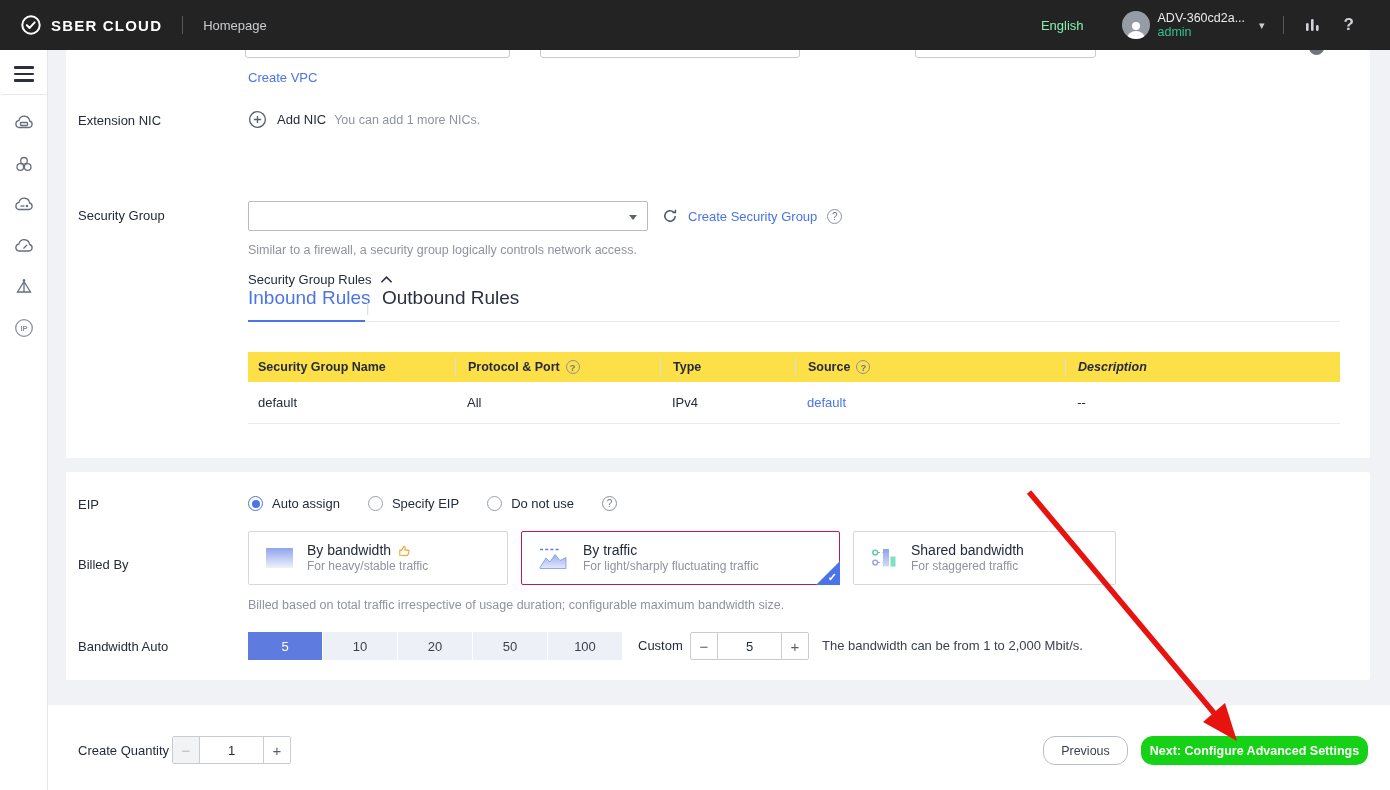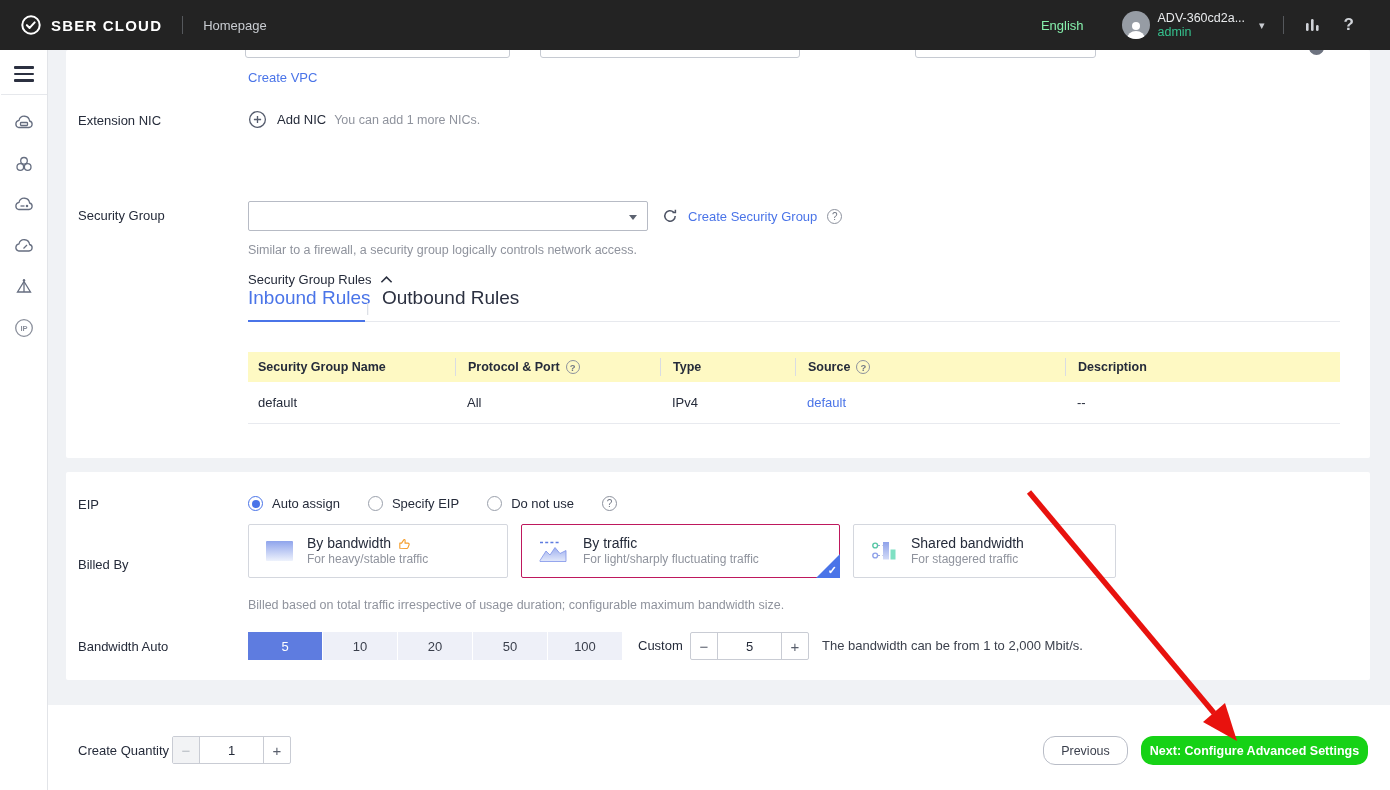--- a/index.html
+++ b/index.html
@@ -55,37 +55,37 @@
            text-align:center; cursor:pointer; }
   .sel-caret { position:absolute; right:10px; top:13px; width:0; height:0;
                border-left:4.5px solid transparent; border-right:4.5px solid transparent; border-top:5.5px solid #5c6270; }
   .tabs-line { position:absolute; left:182px; top:149px; width:1092px; height:1px; background:#e7e9ee; }
   .tab-underline { position:absolute; left:182px; top:147.5px; width:117px; height:2.5px; background:#4a74e8; }
   .tab { position:absolute; top:115px; font-size:19px; cursor:pointer; }
   .tab.active { color:#4a74e8; }
   .tab.inactive { color:#2b3040; }
   .tab-sep { position:absolute; left:300px; top:128px; color:#d8dbe2; font-size:13px; }
   .sg-table { position:absolute; left:182px; top:180px; width:1092px; }
-  .t-head { display:flex; background:#fef9c3; height:30px; align-items:center; }
+  .t-head { display:flex; background:#fde047; height:30px; align-items:center; }
   .t-head .cell { font-size:12.5px; color:#252b3a; font-weight:bold; display:flex; align-items:center; gap:6px; height:18px; }
   .t-head .cell + .cell { border-left:1px solid #d9dce3; }
   .t-row { display:flex; background:#fff; height:42px; align-items:center; border-bottom:1px solid #e8eaef; }
   .t-row .cell { font-size:13px; color:#252b3a; }
   .cell { padding-left:12px; }
-  .c1{width:207px;} .c2{width:205px;} .c3{width:135px;} .c4{width:270px;} .c5{width:275px;}
+  .c1{width:207px;} .c2{width:205px;} .c3{width:135px;} .c4{width:270px;} .c5{width:275px;font-style:italic;}
   .t-head .helpc { width:14px; height:14px; font-size:9.5px; }
 
   
   #card3 { top:472px; height:208px;padding-left:44px; }
   .radio-row { position:absolute; left:182px; top:24px; display:flex; align-items:center; }
   .radio { width:15px; height:15px; border:1px solid #9aa0ab; border-radius:50%; background:#fff; cursor:pointer; flex:none; }
   .radio.sel { border:1.5px solid #4a74e8; position:relative; }
   .radio.sel::after { content:""; position:absolute; inset:2.5px; background:#4a74e8; border-radius:50%; }
   .radio-lbl { font-size:13px; color:#252b3a; margin:0 28px 0 9px; }
-  .billed-cards { position:absolute; left:182px; top:52px; display:flex; gap:13px; }
+  .billed-cards { position:absolute; left:182px; top:59px; display:flex; gap:13px; }
   .bcard { width:260px; height:54px; border:1px solid #d4d7de; border-radius:2px; background:#fff; display:flex;
            align-items:center; padding-left:17px; gap:14px; cursor:pointer; position:relative; }
   .bcard.sel { width:319px; border:1px solid #be185d; }
   .bcard .txt { line-height:1.25; }
   .bc-title { font-size:14px; color:#252b3a; display:flex; align-items:center; gap:6px; }
   .bc-sub { font-size:12px; color:#8f939d; }
   .corner { position:absolute; right:-1px; bottom:-1px; width:0; height:0;
             border-left:24px solid transparent; border-bottom:24px solid #4a74e8; }
   .corner-check { position:absolute; right:2px; bottom:0px; color:#fff; font-size:11px; font-weight:bold; }
   .bw-grad { width:27px; height:20px; border-radius:1px; background:linear-gradient(180deg,#8fa4ec 0%,#eef2fc 100%); }

